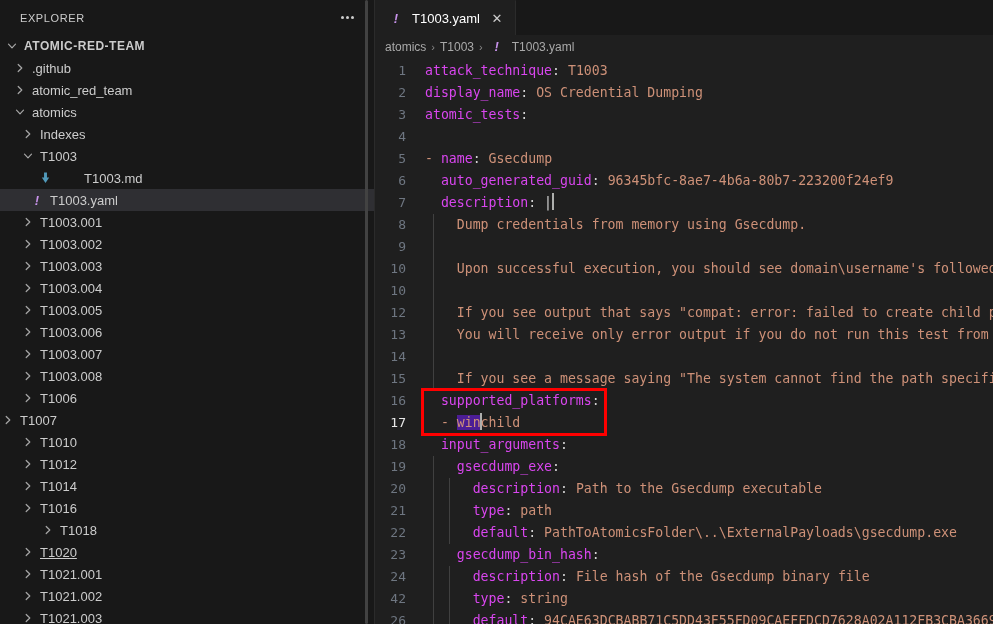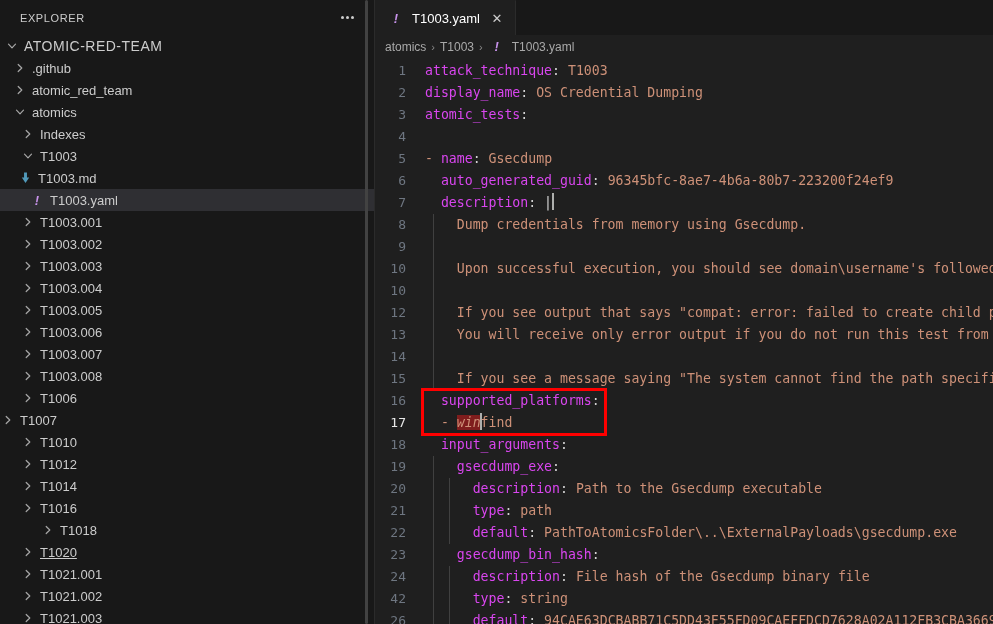--- a/index.html
+++ b/index.html
@@ -46,21 +46,21 @@
   }
   .row.selected { background: #2f2f33; }
   .row .chev {
     width: 16px; height: 16px; flex: 0 0 16px;
     display: flex; align-items: center; justify-content: center;
     color: #a6a6a6;
   }
   .row .chev svg { display: block; }
   .row .lbl { overflow: hidden; text-overflow: ellipsis; }
   .row.root { font-weight: 700; font-size: 11px; letter-spacing: 0.4px; color: #cccccc; }
-  .row.root .lbl { font-weight: 400; font-size: 14px; letter-spacing: .5px; }
+  .row.root .lbl { font-weight: 700; font-size: 12px; letter-spacing: .5px; }
   .ficon {
     width: 18px; flex: 0 0 18px; text-align: center;
     font-size: 13px; line-height: 1;
     display: inline-flex; align-items: center; justify-content: center;
   }
   .ficon.md { color: #519aba; }
   .ficon.yaml { color: #c792ea; font-weight: 700; font-style: italic; }
   .md-glyph { width: 11px; height: 12px; display:block; }
   .sb-scroll {
     position: absolute; right: 6px; top: 0;
@@ -119,21 +119,21 @@
   .cline.active .gutter { color: #e8e8e8; }
   .ctext { position: relative; flex: 1 1 auto; padding-left: 8px; }
   .k  { color: #d946ef; }   
   .p  { color: #d4d4d4; }   
   .v  { color: #ce9178; }   
   .d  { color: #ce9178; }   
   .guide {
     position: absolute; top: 0; width: 1px; height: 22px; background: #404040;
   }
   .sel {
-    background: #7f1d1d; color: #ce9178; font-style: italic;
+    background: #4c1d95; color: #ce9178;
   }
   .caret {
     display: inline-block; width: 2px; height: 17px; background: #aeafad;
     vertical-align: -3px; margin: 0 -1px;
   }
   .caret-desc {
     display: inline-block; width: 2px; height: 17px; background: #aeafad;
     vertical-align: -3px;
   }
   .redbox {
@@ -199,21 +199,21 @@
           <span class="lbl" style="margin-left: 4px;">Indexes</span>
         </div>
         <div class="row" style="padding-left: 20px;">
           <span class="chev">
             <svg width="10" height="10" viewBox="0 0 10 10">
               <path d="M1.5 3.2 L5 6.8 L8.5 3.2" fill="none" stroke="#a6a6a6" stroke-width="1.2" stroke-linecap="round" stroke-linejoin="round"></path>
             </svg>
           </span>
           <span class="lbl" style="margin-left: 4px;">T1003</span>
         </div>
-        <div class="row" style="padding-left: 16px;">
+        <div class="row" style="padding-left: 36px; gap: 26px;">
           <span class="ficon md">
             <svg class="md-glyph" viewBox="0 0 12 14">
               <path d="M4.3 0.5 h3.4 v6 h2.6 L6 12.8 L1.7 6.5 h2.6 z" fill="#519aba"></path>
             </svg>
           </span>
           <span class="lbl" style="margin-left: 4px;">T1003.md</span>
         </div>
         <div class="row selected" style="padding-left: 28px;">
           <span class="ficon yaml">!</span>
           <span class="lbl" style="margin-left: 4px;">T1003.yaml</span>
@@ -407,21 +407,21 @@
           <div class="cline"><span class="gutter">7</span><span class="ctext"><span class="k">  description</span><span class="p">:</span><span class="p"> |</span><span class="caret-desc"></span></span></div>
           <div class="cline"><span class="gutter">8</span><span class="ctext"><span class="v">    Dump credentials from memory using Gsecdump.</span><span class="guide" style="left: 15.84px;"></span></span></div>
           <div class="cline"><span class="gutter">9</span><span class="ctext"><span class="guide" style="left: 15.84px;"></span></span></div>
           <div class="cline"><span class="gutter">10</span><span class="ctext"><span class="v">    Upon successful execution, you should see domain\username's followed by the password hash.</span><span class="guide" style="left: 15.84px;"></span></span></div>
           <div class="cline"><span class="gutter">10</span><span class="ctext"><span class="guide" style="left: 15.84px;"></span></span></div>
           <div class="cline"><span class="gutter">12</span><span class="ctext"><span class="v">    If you see output that says "compat: error: failed to create child process"</span><span class="guide" style="left: 15.84px;"></span></span></div>
           <div class="cline"><span class="gutter">13</span><span class="ctext"><span class="v">    You will receive only error output if you do not run this test from an elevated context</span><span class="guide" style="left: 15.84px;"></span></span></div>
           <div class="cline"><span class="gutter">14</span><span class="ctext"><span class="guide" style="left: 15.84px;"></span></span></div>
           <div class="cline"><span class="gutter">15</span><span class="ctext"><span class="v">    If you see a message saying "The system cannot find the path specified"</span><span class="guide" style="left: 15.84px;"></span></span></div>
           <div class="cline"><span class="gutter">16</span><span class="ctext"><span class="k">  supported_platforms</span><span class="p">:</span></span></div>
-          <div class="cline active"><span class="gutter">17</span><span class="ctext"><span class="d">  - </span><span class="sel">win</span><span class="caret"></span><span class="v">find</span></span></div>
+          <div class="cline active"><span class="gutter">17</span><span class="ctext"><span class="d">  - </span><span class="sel">win</span><span class="caret"></span><span class="v">child</span></span></div>
           <div class="cline"><span class="gutter">18</span><span class="ctext"><span class="k">  input_arguments</span><span class="p">:</span></span></div>
           <div class="cline"><span class="gutter">19</span><span class="ctext"><span class="k">    gsecdump_exe</span><span class="p">:</span><span class="guide" style="left: 15.84px;"></span></span></div>
           <div class="cline"><span class="gutter">20</span><span class="ctext"><span class="k">      description</span><span class="p">:</span><span class="v"> Path to the Gsecdump executable</span><span class="guide" style="left: 15.84px;"></span><span class="guide" style="left: 31.68px;"></span></span></div>
           <div class="cline"><span class="gutter">21</span><span class="ctext"><span class="k">      type</span><span class="p">:</span><span class="v"> path</span><span class="guide" style="left: 15.84px;"></span><span class="guide" style="left: 31.68px;"></span></span></div>
           <div class="cline"><span class="gutter">22</span><span class="ctext"><span class="k">      default</span><span class="p">:</span><span class="v"> PathToAtomicsFolder\..\ExternalPayloads\gsecdump.exe</span><span class="guide" style="left: 15.84px;"></span><span class="guide" style="left: 31.68px;"></span></span></div>
           <div class="cline"><span class="gutter">23</span><span class="ctext"><span class="k">    gsecdump_bin_hash</span><span class="p">:</span><span class="guide" style="left: 15.84px;"></span></span></div>
           <div class="cline"><span class="gutter">24</span><span class="ctext"><span class="k">      description</span><span class="p">:</span><span class="v"> File hash of the Gsecdump binary file</span><span class="guide" style="left: 15.84px;"></span><span class="guide" style="left: 31.68px;"></span></span></div>
           <div class="cline"><span class="gutter">42</span><span class="ctext"><span class="k">      type</span><span class="p">:</span><span class="v"> string</span><span class="guide" style="left: 15.84px;"></span><span class="guide" style="left: 31.68px;"></span></span></div>
           <div class="cline"><span class="gutter">26</span><span class="ctext"><span class="k">      default</span><span class="p">:</span><span class="v"> 94CAE63DCBABB71C5DD43F55FD09CAEFFDCD7628A02A112FB3CBA3669E6E22C8</span><span class="guide" style="left: 15.84px;"></span><span class="guide" style="left: 31.68px;"></span></span></div>
         </div>

